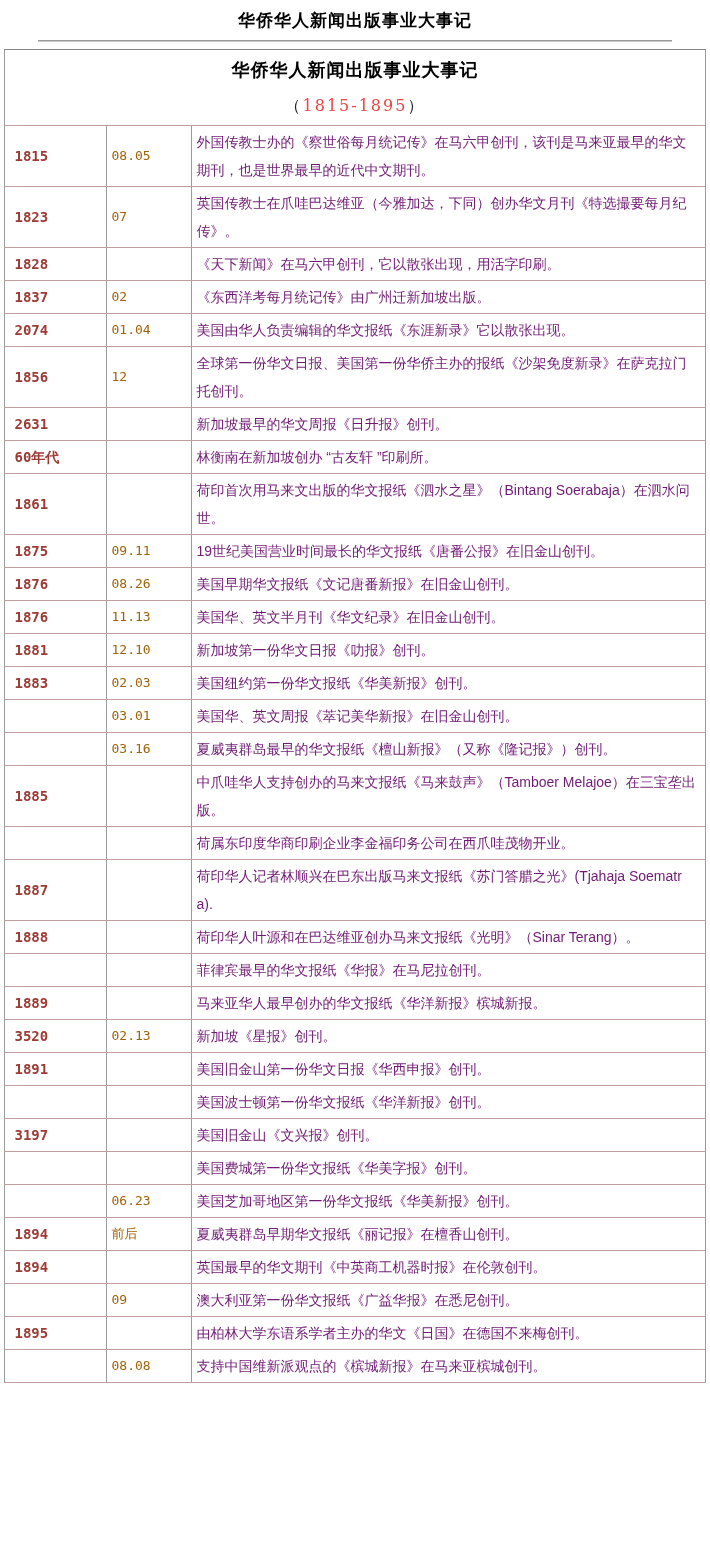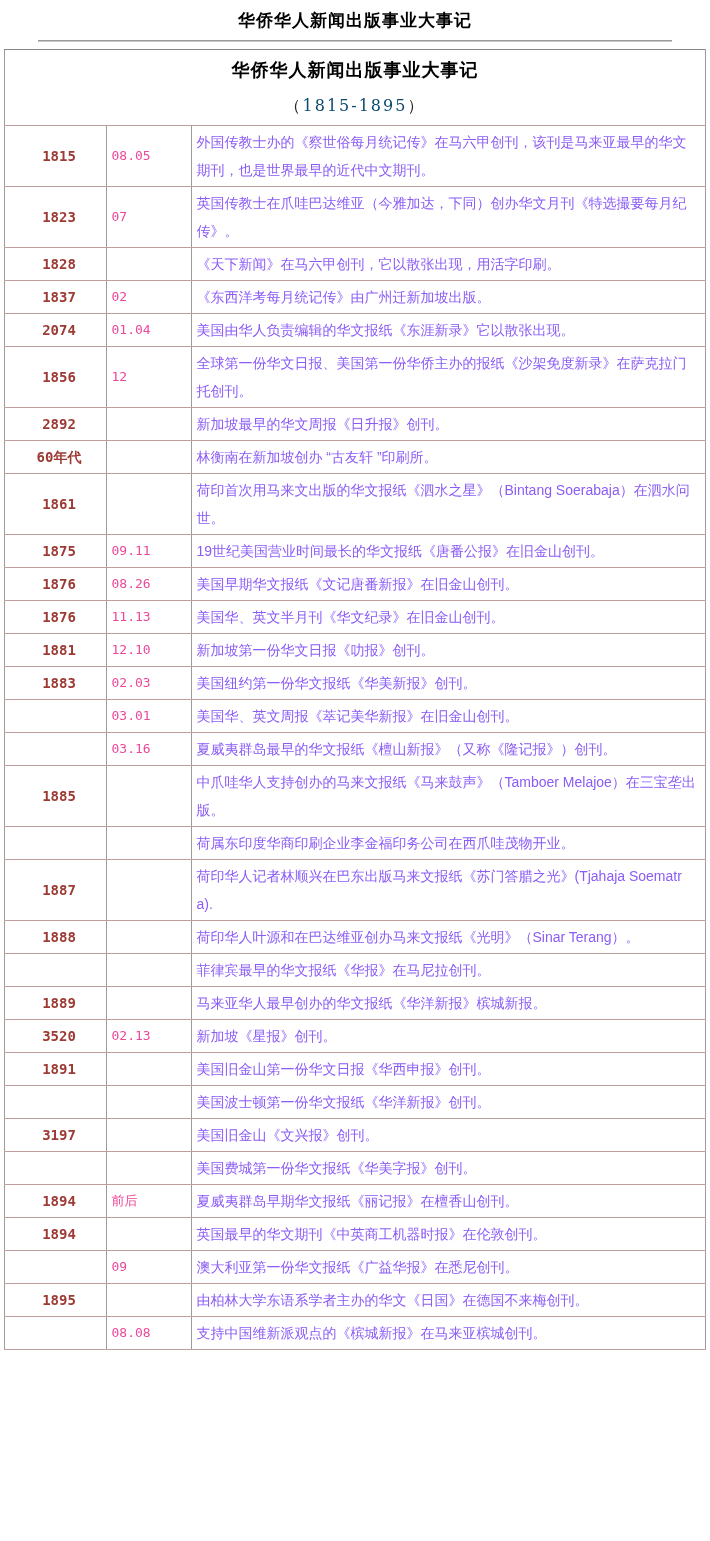--- a/index.html
+++ b/index.html
@@ -59,40 +59,39 @@
   }
   .table-subtitle{
     text-align:center;
     font-size:16px;
     font-family:"DejaVu Serif","Liberation Serif",serif;
     color:#222222;
     padding-bottom:2px;
     letter-spacing:2px;
   }
   .table-subtitle .years{
-    color:#0c4a6e;
+    color:#ef4444;
   }
   td.year-cell{
     color:#9c3a33;
     font-weight:bold;
     font-size:14px;
     font-family:"DejaVu Sans Mono","Liberation Mono",monospace;
     padding-left:9px;
     line-height:28px;
-    text-align:center;
   }
   td.date-cell{
-    color:#ec4899;
+    color:#a16207;
     font-size:13px;
     font-family:"DejaVu Sans Mono","Liberation Mono",monospace;
     padding-left:4px;
     line-height:28px;
   }
   td.event-cell{
-    color:#8b5cf6;
+    color:#701a75;
     font-size:14px;
     line-height:28px;
     padding-left:4px;
     padding-right:8px;
   }
 </style>
 </head>
 <body>
 
 <div class="top-title">华侨华人新闻出版事业大事记</div>
@@ -138,21 +137,21 @@
         <td class="year-cell">2074</td>
         <td class="date-cell">01.04</td>
         <td class="event-cell">美国由华人负责编辑的华文报纸《东涯新录》它以散张出现。</td>
       </tr>
       <tr>
         <td class="year-cell">1856</td>
         <td class="date-cell">12</td>
         <td class="event-cell">全球第一份华文日报、美国第一份华侨主办的报纸《沙架免度新录》在萨克拉门托创刊。</td>
       </tr>
       <tr>
-        <td class="year-cell">2892</td>
+        <td class="year-cell">2631</td>
         <td class="date-cell">&nbsp;</td>
         <td class="event-cell">新加坡最早的华文周报《日升报》创刊。</td>
       </tr>
       <tr>
         <td class="year-cell">60年代</td>
         <td class="date-cell">&nbsp;</td>
         <td class="event-cell">林衡南在新加坡创办 “古友轩 ”印刷所。</td>
       </tr>
       <tr>
         <td class="year-cell">1861</td>
@@ -243,20 +242,25 @@
         <td class="year-cell">3197</td>
         <td class="date-cell">&nbsp;</td>
         <td class="event-cell">美国旧金山《文兴报》创刊。</td>
       </tr>
       <tr>
         <td class="year-cell">&nbsp;</td>
         <td class="date-cell">&nbsp;</td>
         <td class="event-cell">美国费城第一份华文报纸《华美字报》创刊。</td>
       </tr>
       <tr>
+        <td class="year-cell">&nbsp;</td>
+        <td class="date-cell">06.23</td>
+        <td class="event-cell">美国芝加哥地区第一份华文报纸《华美新报》创刊。</td>
+      </tr>
+      <tr>
         <td class="year-cell">1894</td>
         <td class="date-cell">前后</td>
         <td class="event-cell">夏威夷群岛早期华文报纸《丽记报》在檀香山创刊。</td>
       </tr>
       <tr>
         <td class="year-cell">1894</td>
         <td class="date-cell">&nbsp;</td>
         <td class="event-cell">英国最早的华文期刊《中英商工机器时报》在伦敦创刊。</td>
       </tr>
       <tr>

